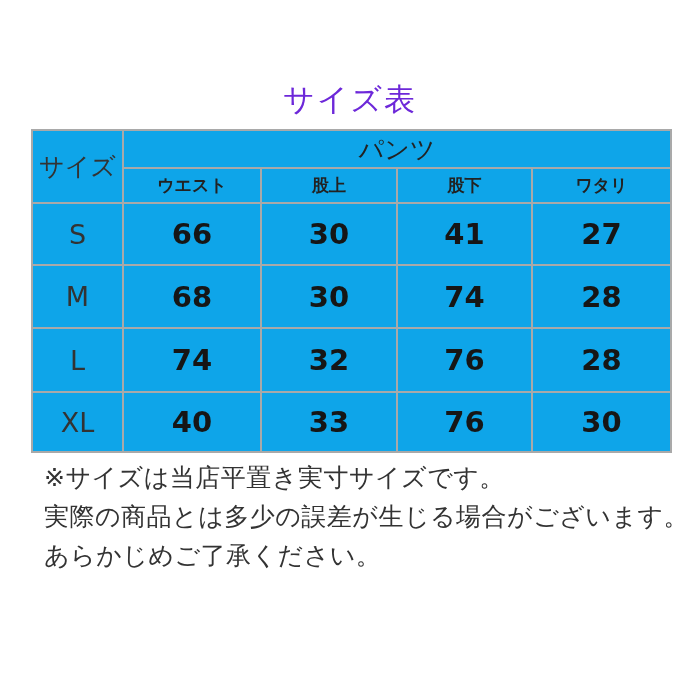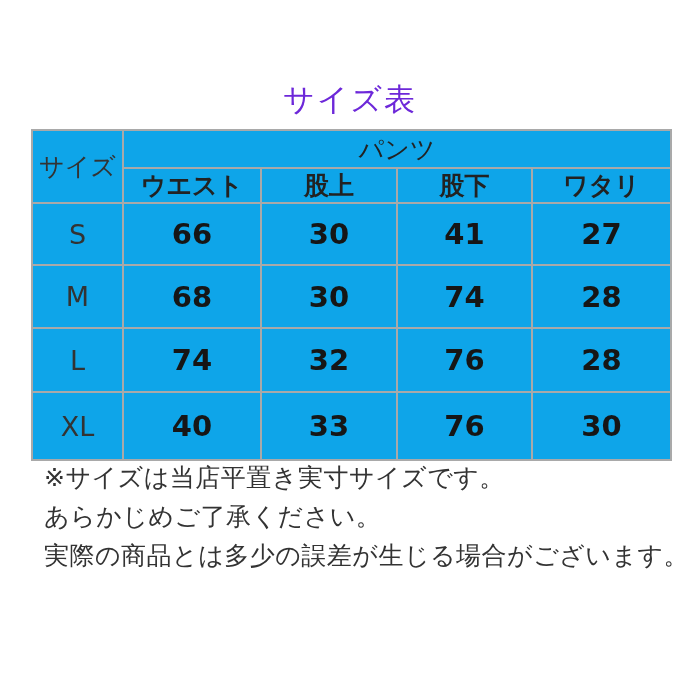--- a/index.html
+++ b/index.html
@@ -51,21 +51,21 @@
     font-weight: 400;
     color: #333333;
   }
   td.c-group {
     font-size: 25px;
     font-weight: 500;
     color: #222222;
     margin-left: 48px;
   }
   tr.r-h2 td {
-    font-size: 25px;
+    font-size: 17px;
     font-weight: 600;
     color: #222222;
   }
   td.c-size {
     font-size: 27px;
     font-weight: 400;
     color: #333333;
   }
   td.c-val {
     font-size: 29px;
@@ -127,29 +127,29 @@
         <td class="c-val">74</td>
         <td class="c-val">28</td>
       </tr>
       <tr style="height:64px">
         <td class="c-size">L</td>
         <td class="c-val">74</td>
         <td class="c-val">32</td>
         <td class="c-val">76</td>
         <td class="c-val">28</td>
       </tr>
-      <tr style="height:68px">
+      <tr style="height:60px">
         <td class="c-size">XL</td>
         <td class="c-val">40</td>
         <td class="c-val">33</td>
         <td class="c-val">76</td>
         <td class="c-val">30</td>
       </tr>
     </tbody>
   </table>
 
   <div class="notes">
     <p>※サイズは当店平置き実寸サイズです。</p>
+    <p>実際の商品とは多少の誤差が生じる場合がございます。</p>
     <p>あらかじめご了承ください。</p>
-    <p>実際の商品とは多少の誤差が生じる場合がございます。</p>
   </div>
 
 </div>
 
 </body></html>

